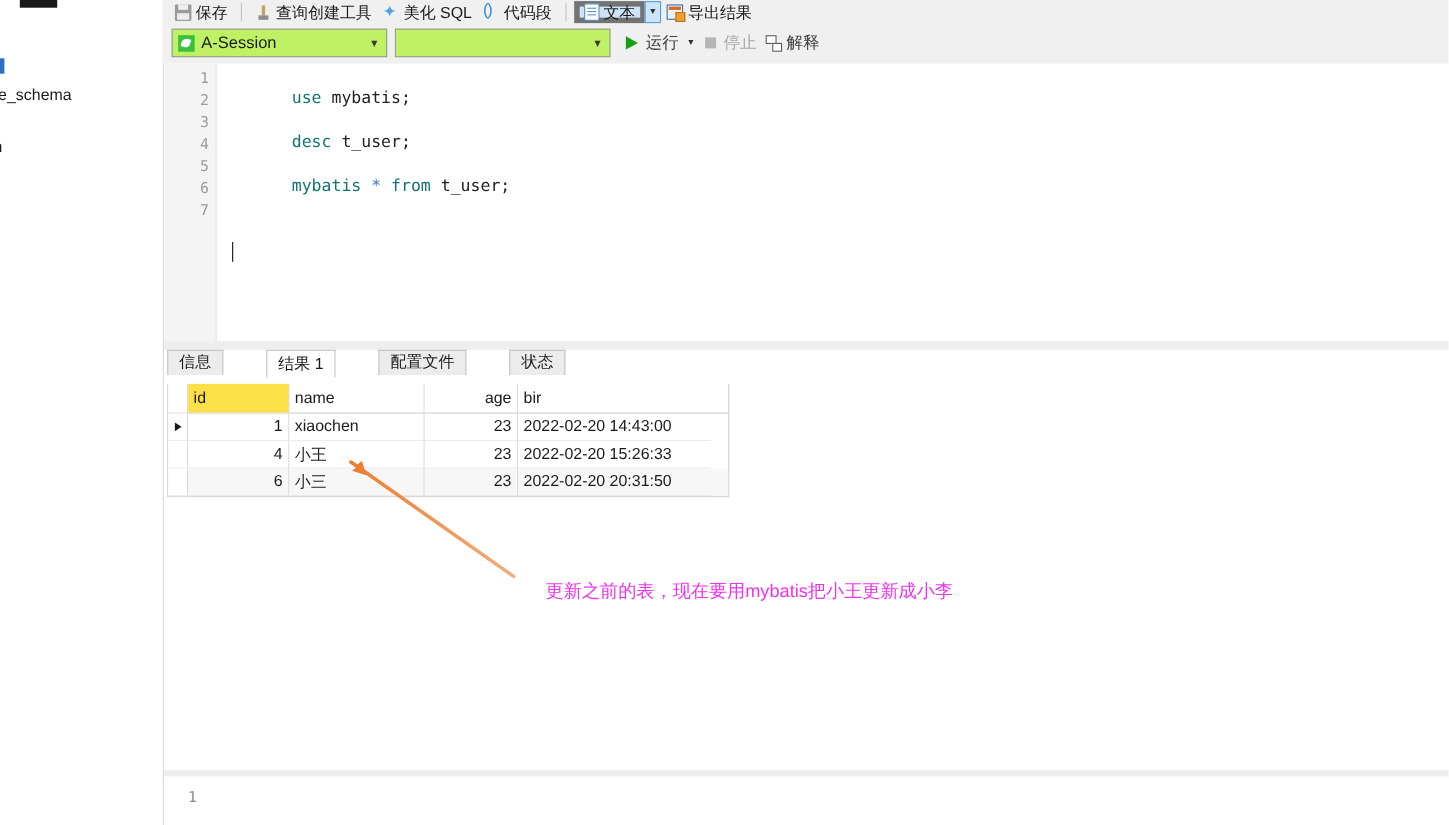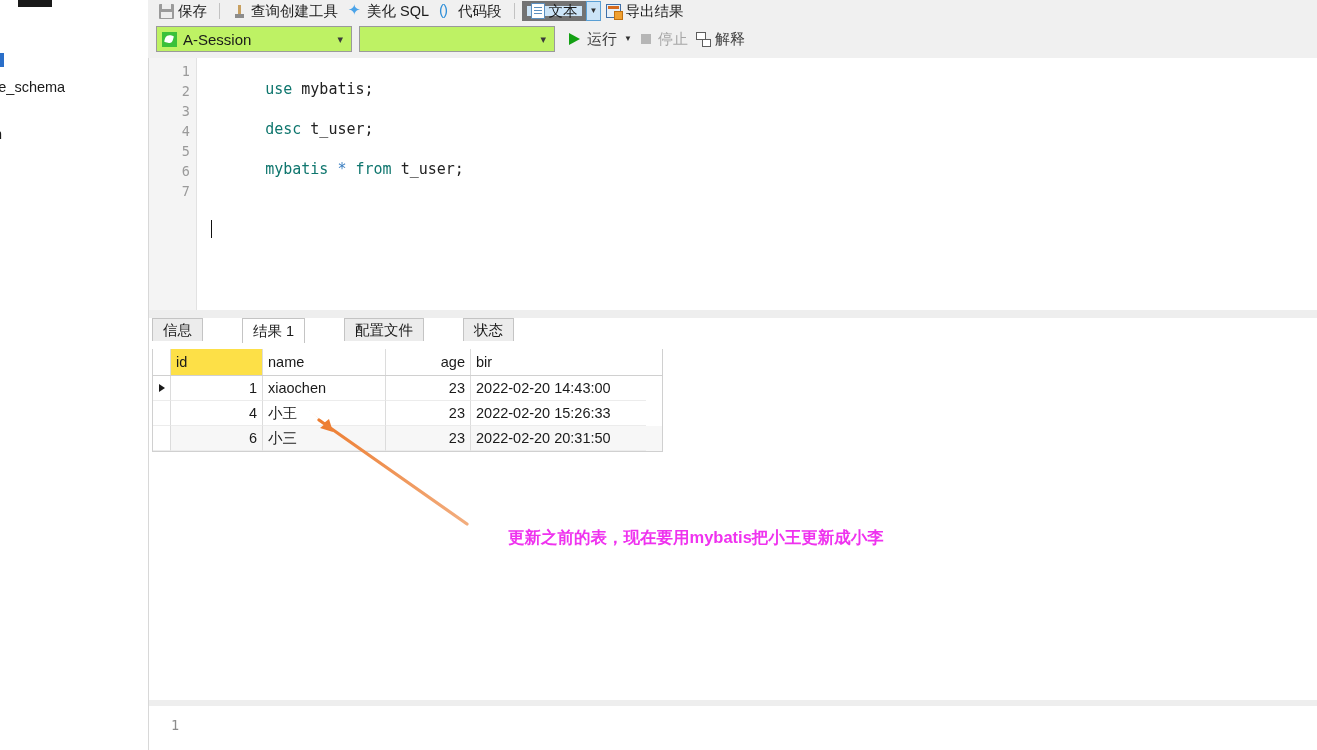--- a/index.html
+++ b/index.html
@@ -334,23 +334,23 @@
 
   
   #annotation-arrow {
     position: absolute;
     left: 295px; top: 400px;
     width: 190px; height: 135px;
     pointer-events: none;
   }
   #annotation-text {
     position: absolute;
-    left: 508px; top: 527px;
+    left: 496px; top: 527px;
     font-size: 16.5px;
-    font-weight: bold;
+    font-weight: normal;
     color: #ef32ef;
     white-space: nowrap;
   }
 
   
   #bottom-sep {
     position: absolute;
     left: 149px; top: 700px;
     width: 1168px; height: 6px;
     background: #eeeeee;

